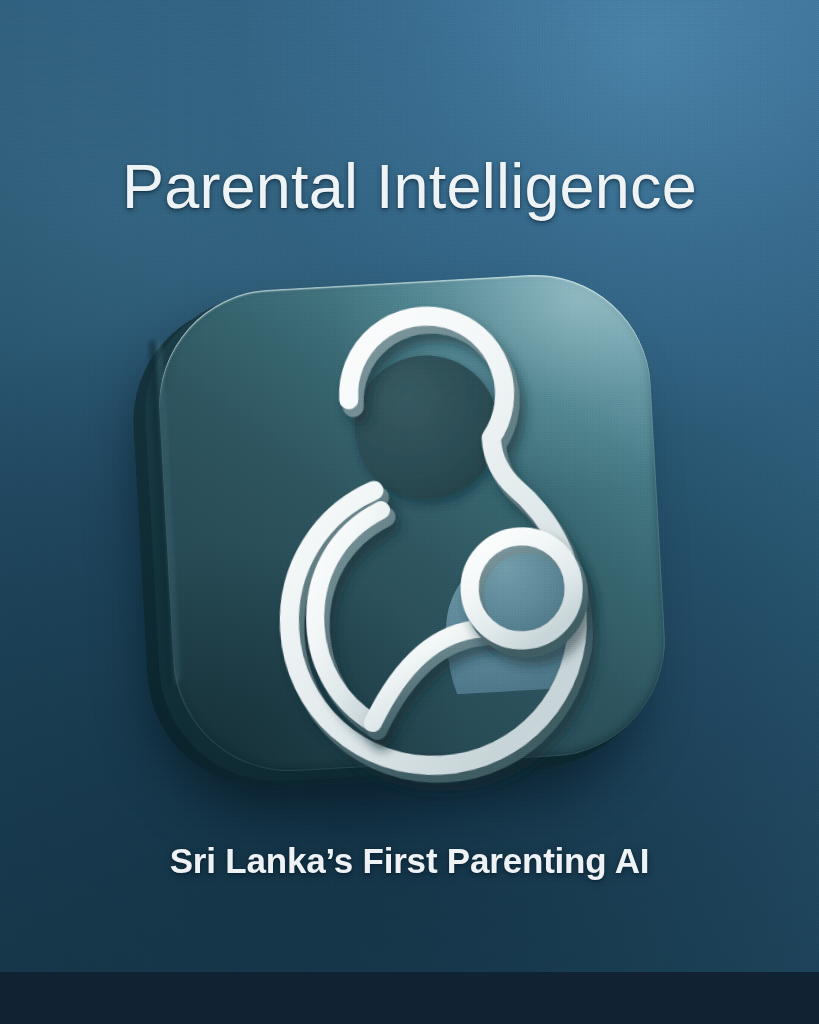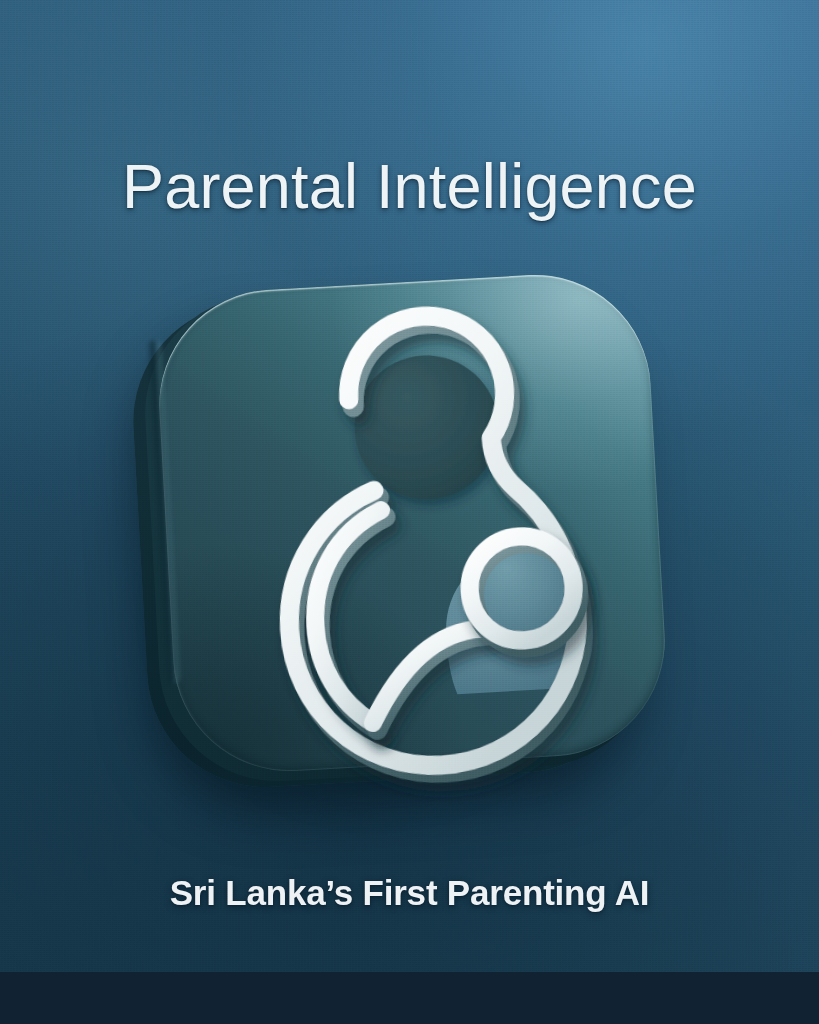--- a/index.html
+++ b/index.html
@@ -94,21 +94,20 @@
     top: 836px;
     text-align: center;
     font-size: 35px;
     font-weight: 700;
     line-height: 1.42;
     letter-spacing: -0.2px;
     color: #eef2f5;
     text-shadow:
       0 2px 6px rgba(6,24,38,0.60),
       0 1px 2px rgba(6,24,38,0.40);
-    margin-top: 32px;
   }
 
   
   .tile-stage {
     position: absolute;
     left: 152px;
     top: 282px;
     width: 510px;
     height: 500px;
   }

